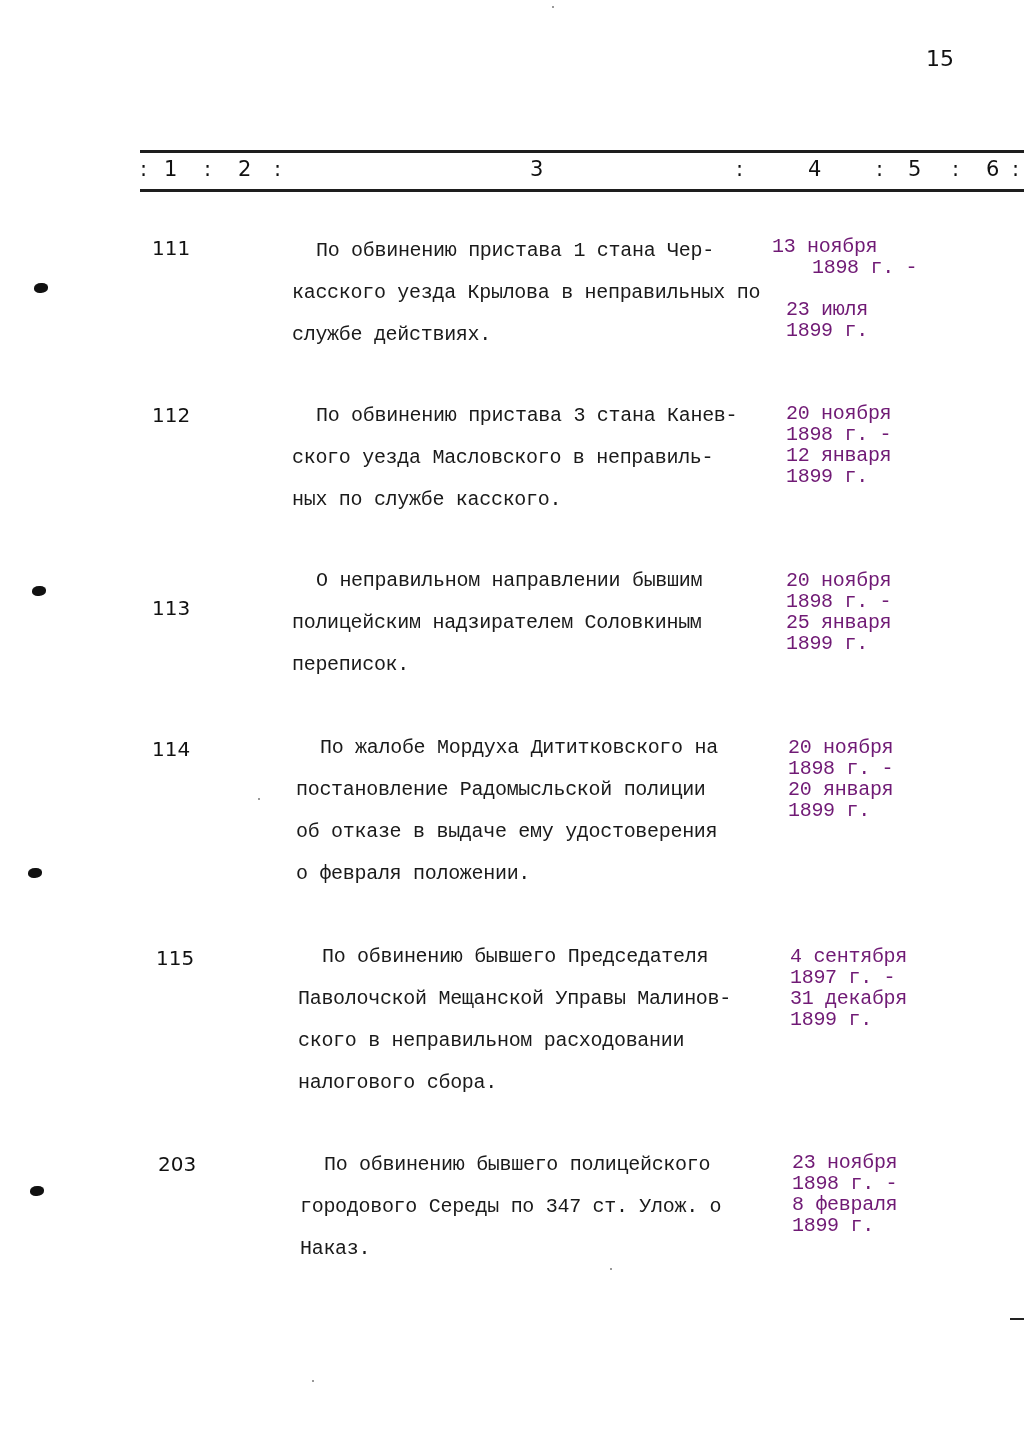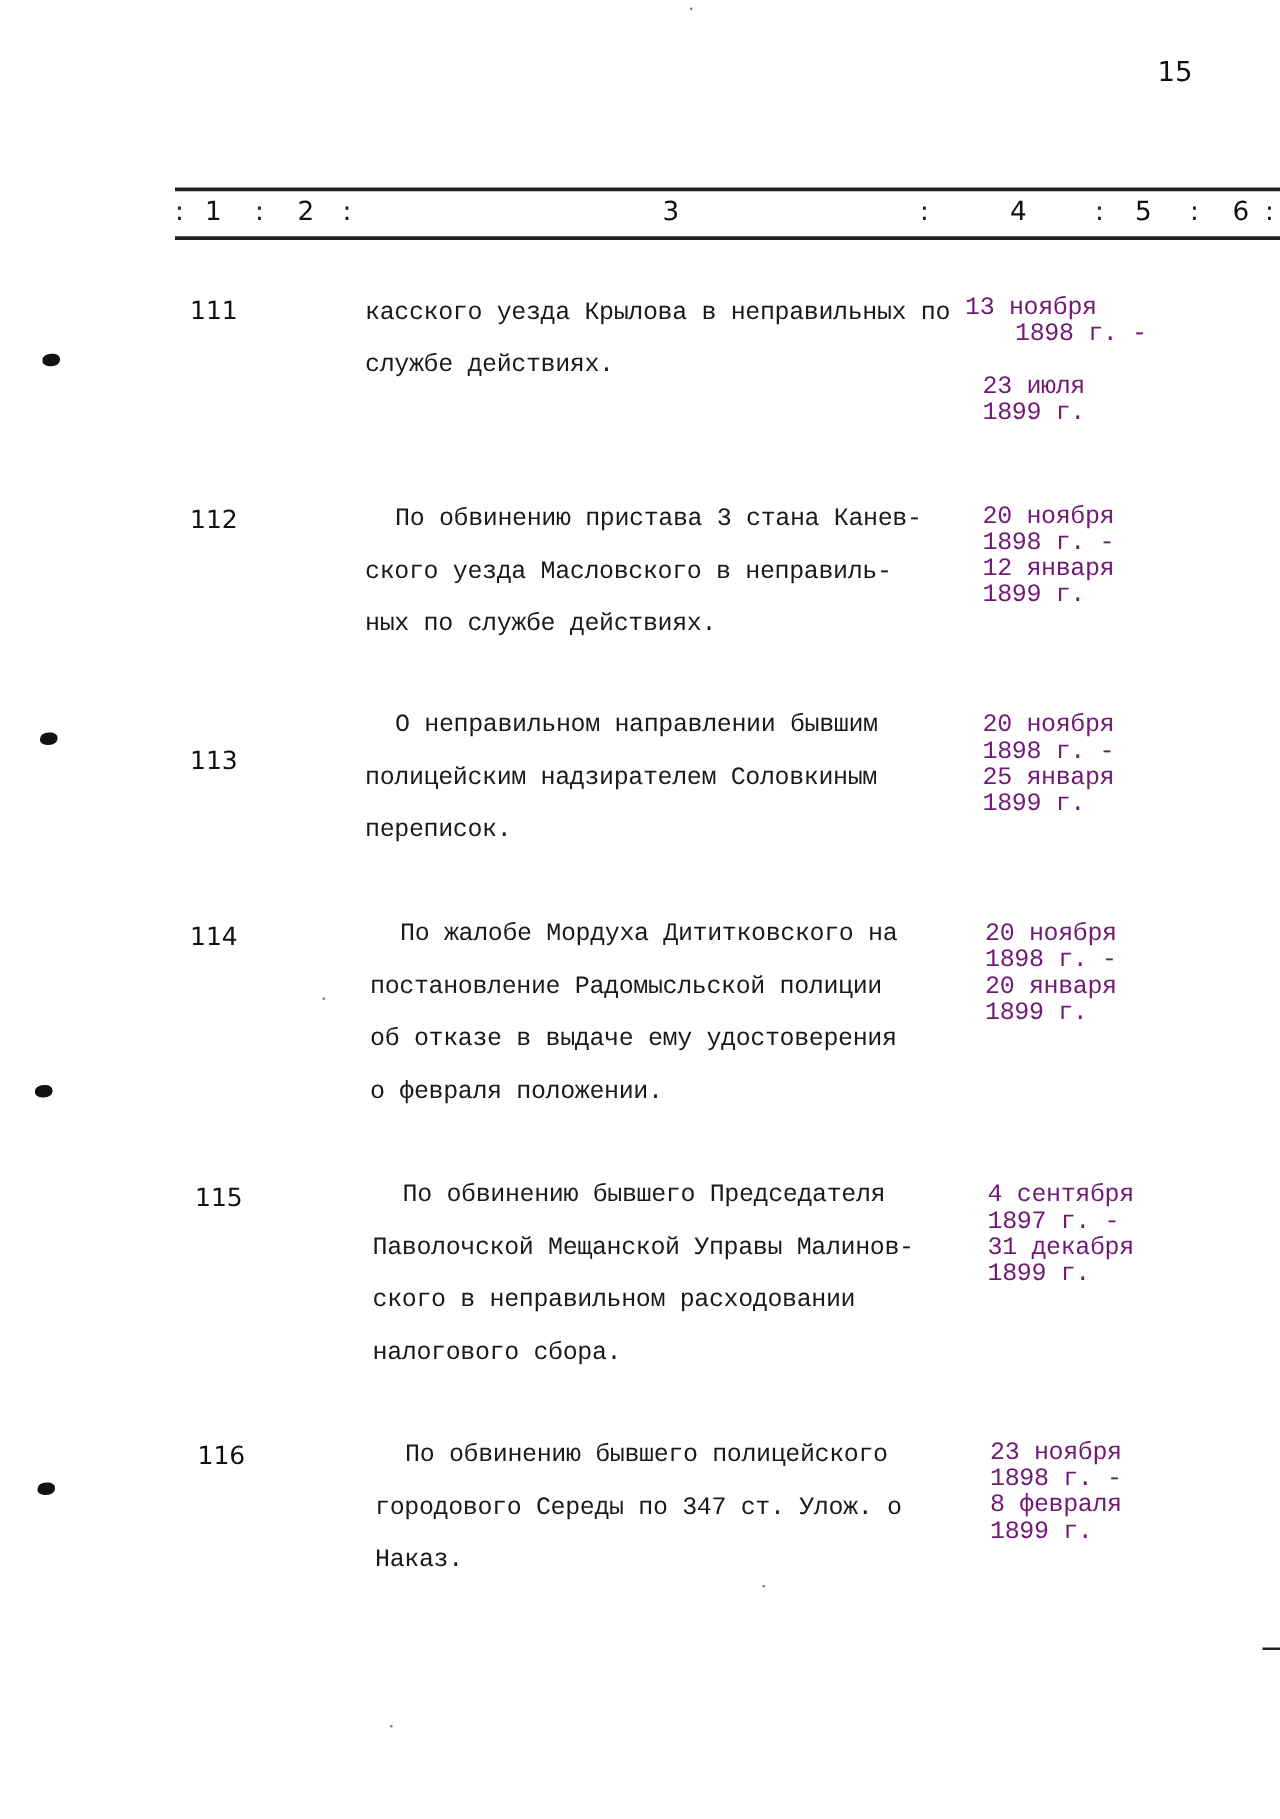--- a/index.html
+++ b/index.html
@@ -73,38 +73,39 @@
   <span style="left:768px">5</span>
   <span style="left:812px">:</span>
   <span style="left:846px">6</span>
   <span style="left:872px">:</span>
 </div>
 <div class="rule bottom"></div>
 
 <div class="row" style="top:236px">
   <div class="num">111</div>
   <div class="desc" style="top:-6px">
+    <span class="line first">По обвинению пристава 1 стана Чер-</span>
     <span class="line">касского уезда Крылова в неправильных по</span>
     <span class="line">службе действиях.</span>
   </div>
   <div class="dates" style="left:772px">
     <span class="line">13 ноября</span>
     <span class="line" style="padding-left:40px">1898 г. -</span>
     <span class="line" style="height:21px"></span>
     <span class="line" style="padding-left:14px;margin-top:-21px;padding-top:21px">23 июля</span>
     <span class="line" style="padding-left:14px">1899 г.</span>
   </div>
 </div>
 
 <div class="row" style="top:403px">
   <div class="num">112</div>
   <div class="desc" style="top:-8px">
     <span class="line first">По обвинению пристава 3 стана Канев-</span>
     <span class="line">ского уезда Масловского в неправиль-</span>
-    <span class="line">ных по службе действиях.</span>
+    <span class="line">ных по службе касского.</span>
   </div>
   <div class="dates">
     <span class="line">20 ноября</span>
     <span class="line">1898 г. -</span>
     <span class="line">12 января</span>
     <span class="line">1899 г.</span>
   </div>
 </div>
 
 <div class="row" style="top:570px">
@@ -148,21 +149,21 @@
   </div>
   <div class="dates" style="left:790px">
     <span class="line">4 сентября</span>
     <span class="line">1897 г. -</span>
     <span class="line">31 декабря</span>
     <span class="line">1899 г.</span>
   </div>
 </div>
 
 <div class="row" style="top:1152px">
-  <div class="num" style="left:158px">116</div>
+  <div class="num" style="left:158px">203</div>
   <div class="desc" style="top:-8px;left:300px">
     <span class="line first">По обвинению бывшего полицейского</span>
     <span class="line">городового Середы по 347 ст. Улож. о</span>
     <span class="line">Наказ.</span>
   </div>
   <div class="dates" style="left:792px">
     <span class="line">23 ноября</span>
     <span class="line">1898 г. -</span>
     <span class="line">8 февраля</span>
     <span class="line">1899 г.</span>

